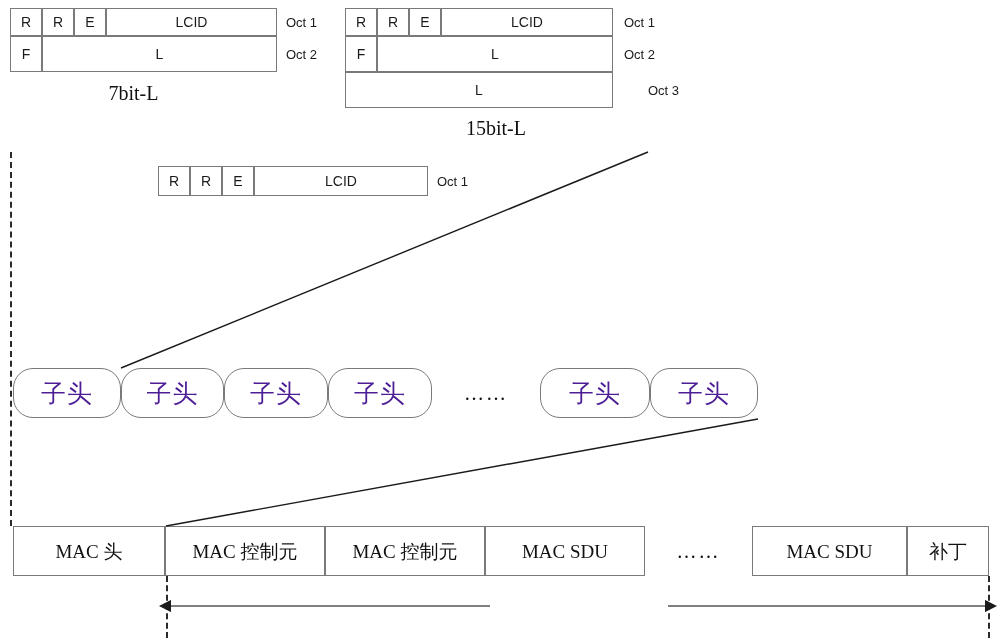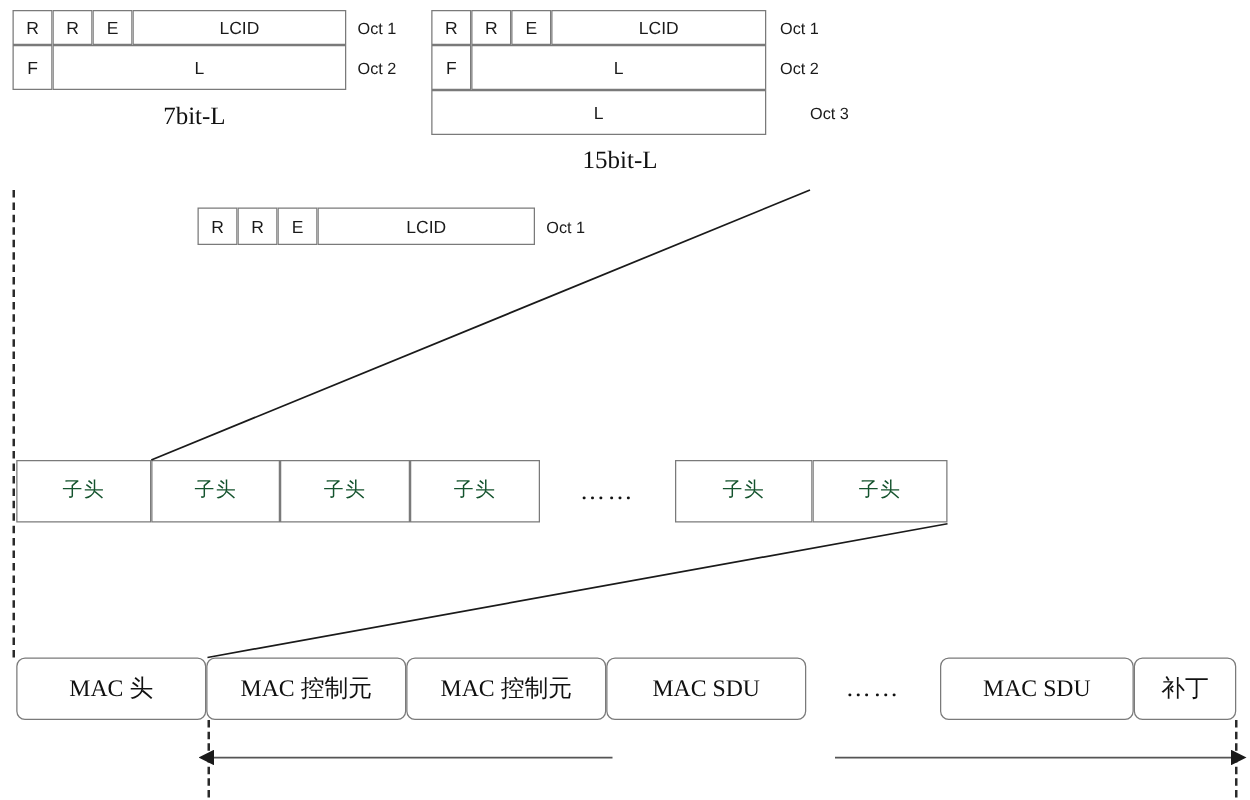--- a/index.html
+++ b/index.html
@@ -47,30 +47,30 @@
     position: absolute;
     font-family: "Liberation Serif", serif;
     font-size: 20px;
     color: #111111;
     white-space: nowrap;
     text-align: center;
   }
   
   .cjkcell {
     font-family: "Liberation Serif", serif;
-    font-size: 16px;
-    color: #14532d;
+    font-size: 25px;
+    color: #4c1d95;
     letter-spacing: 1px;
+    border-radius: 20px;
   }
   .maccell {
     font-family: "Liberation Serif", serif;
     font-size: 19px;
     color: #111111;
     white-space: nowrap;
-    border-radius: 7px;
   }
   .dots {
     position: absolute;
     font-family: "Liberation Serif", serif;
     font-size: 20px;
     letter-spacing: 2px;
     color: #111111;
     display: flex;
     align-items: center;
     justify-content: center;
@@ -111,21 +111,21 @@
     <div class="cell bitcell" style="left:42px; top:8px; width:32px; height:28px;">R</div>
     <div class="cell bitcell" style="left:74px; top:8px; width:32px; height:28px;">E</div>
     <div class="cell bitcell" style="left:106px; top:8px; width:171px; height:28px;">LCID</div>
 
     <div class="cell bitcell" style="left:10px; top:36px; width:32px; height:36px;">F</div>
     <div class="cell bitcell" style="left:42px; top:36px; width:235px; height:36px;">L</div>
 
     <div class="octlabel" style="left:286px; top:8px; height:28px;">Oct 1</div>
     <div class="octlabel" style="left:286px; top:36px; height:36px;">Oct 2</div>
 
-    <div class="caption" style="left:22px; top:82px; width:267px;">7bit-L</div>
+    <div class="caption" style="left:0; top:82px; width:267px;">7bit-L</div>
   </div>
 
   <div>
     <div class="cell bitcell" style="left:345px; top:8px; width:32px; height:28px;">R</div>
     <div class="cell bitcell" style="left:377px; top:8px; width:32px; height:28px;">R</div>
     <div class="cell bitcell" style="left:409px; top:8px; width:32px; height:28px;">E</div>
     <div class="cell bitcell" style="left:441px; top:8px; width:172px; height:28px;">LCID</div>
 
     <div class="cell bitcell" style="left:345px; top:36px; width:32px; height:36px;">F</div>
     <div class="cell bitcell" style="left:377px; top:36px; width:236px; height:36px;">L</div>

